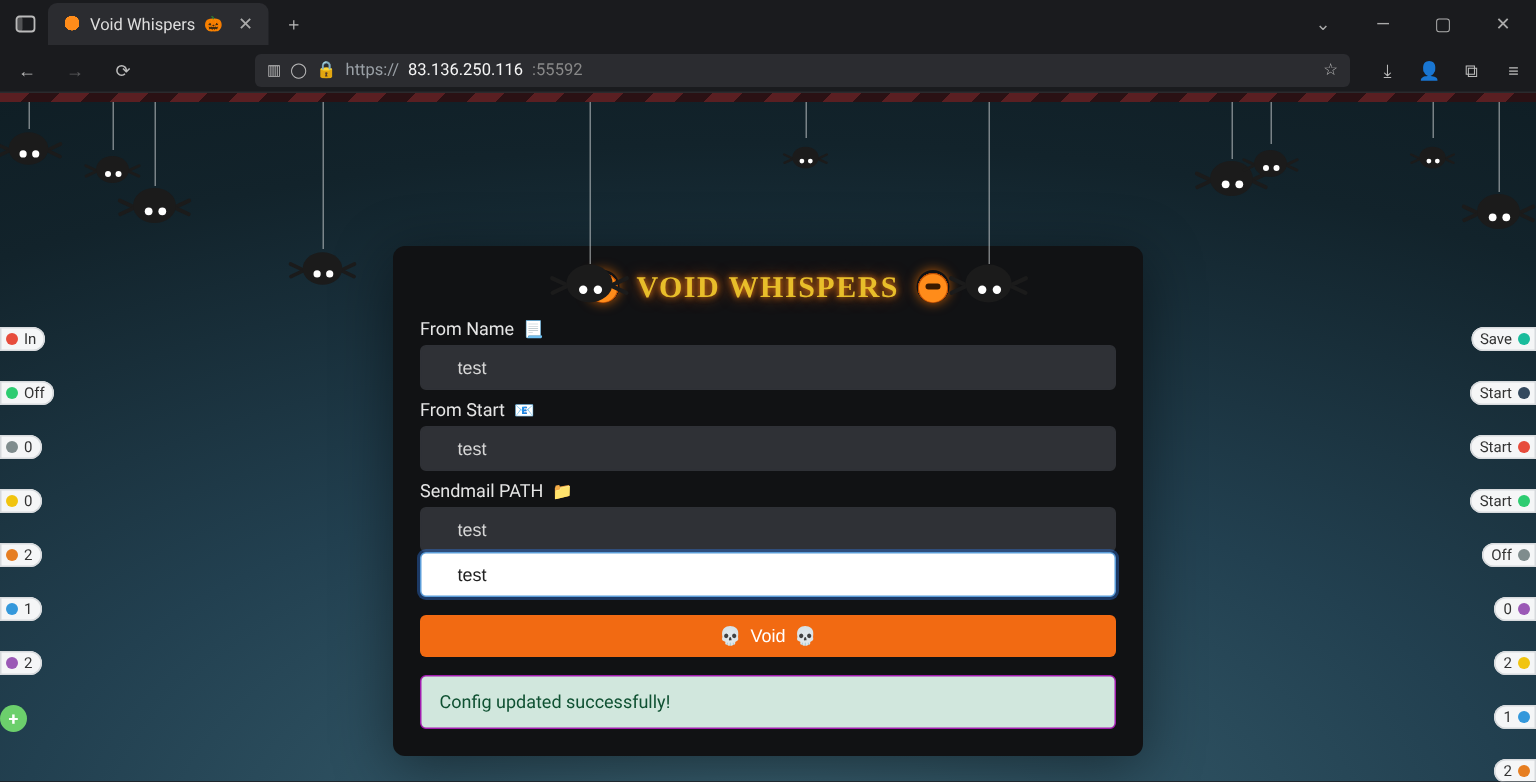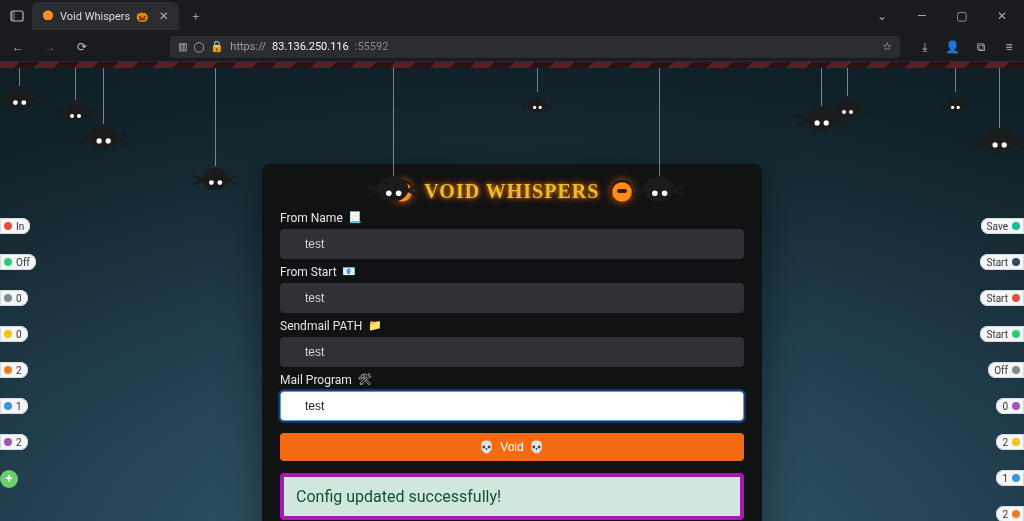--- a/index.html
+++ b/index.html
@@ -72,34 +72,34 @@
     text-shadow: 0 0 4px #e07b1a, 0 0 10px #b34700;
     font-family: Georgia, "Times New Roman", serif;
   }
   .brand .pump { display:inline-block; width:22px; height:22px; vertical-align:-4px; border-radius:50%;
     background: radial-gradient(circle at 50% 55%, #ff8c1a 0 55%, #b34700 60% 62%, transparent 63%);
     box-shadow: 0 0 8px rgba(255,120,0,.7);
     position:relative; margin:0 6px;
   }
   .brand .pump::after{ content:""; position:absolute; left:6px; top:9px; width:10px; height:4px; background:#3a1a00; border-radius:2px; }
 
-  .flabel { font-size:12px; color:#e5e5e5; margin:6px 0 4px 0; display:flex; gap:6px; }
+  .flabel { font-size:12px; color:#e5e5e5; margin:6px 0 4px 0; display:flex; align-items:center; gap:6px; }
   .ficon { font-size:11px; }
   .input {
     width:100%; height:30px; background:#2f3136; border:1px solid #2f3136; color:#d6d6d6;
     border-radius:4px; padding:0 24px; font-size:12px; outline:none;
   }
   .input.focused { background:#fff; color:#222; border:1px solid #5b9dd9; box-shadow:0 0 0 2px rgba(49,132,253,.35); }
   .save-btn {
     margin-top:12px; width:100%; height:28px; border:none; border-radius:4px;
     background:#f26a12; color:#fff; font-size:12px; display:flex; align-items:center; justify-content:center; gap:6px;
   }
   .alert-success {
-    margin-top:12px; width:100%; background:#d1e7dd; color:#0f5132; border:4px solid #a21caf;
-    border-radius:4px; padding:10px 12px; font-size:16px;
+    margin-top:12px; width:100%; background:#d1e7dd; color:#0f5132; border:1px solid #a21caf;
+    border-radius:4px; padding:10px 12px; font-size:12px;
   }
 
   svg { display:block; }
 </style>
 </head>
 <body>
 
 <div class="titlebar">
   <div class="tab-strip">
     <div class="wicon">
@@ -242,24 +242,20 @@
       <span class="ficon">📧</span>
     </div>
     <input class="input" value="test" style="">
 
     <div class="flabel">
       <span>Sendmail PATH</span>
       <span class="ficon">📁</span>
     </div>
     <input class="input" value="test" style="">
 
-    <div class="flabel">
-      <span>Mail Program</span>
-      <span class="ficon">🛠</span>
-    </div>
     <input class="input focused" value="test" style="">
 
     <button class="save-btn">
       <span>💀</span>
       <span>Void</span>
       <span>💀</span>
     </button>
 
     <div class="alert-success">
       <span>Config updated successfully!</span>

